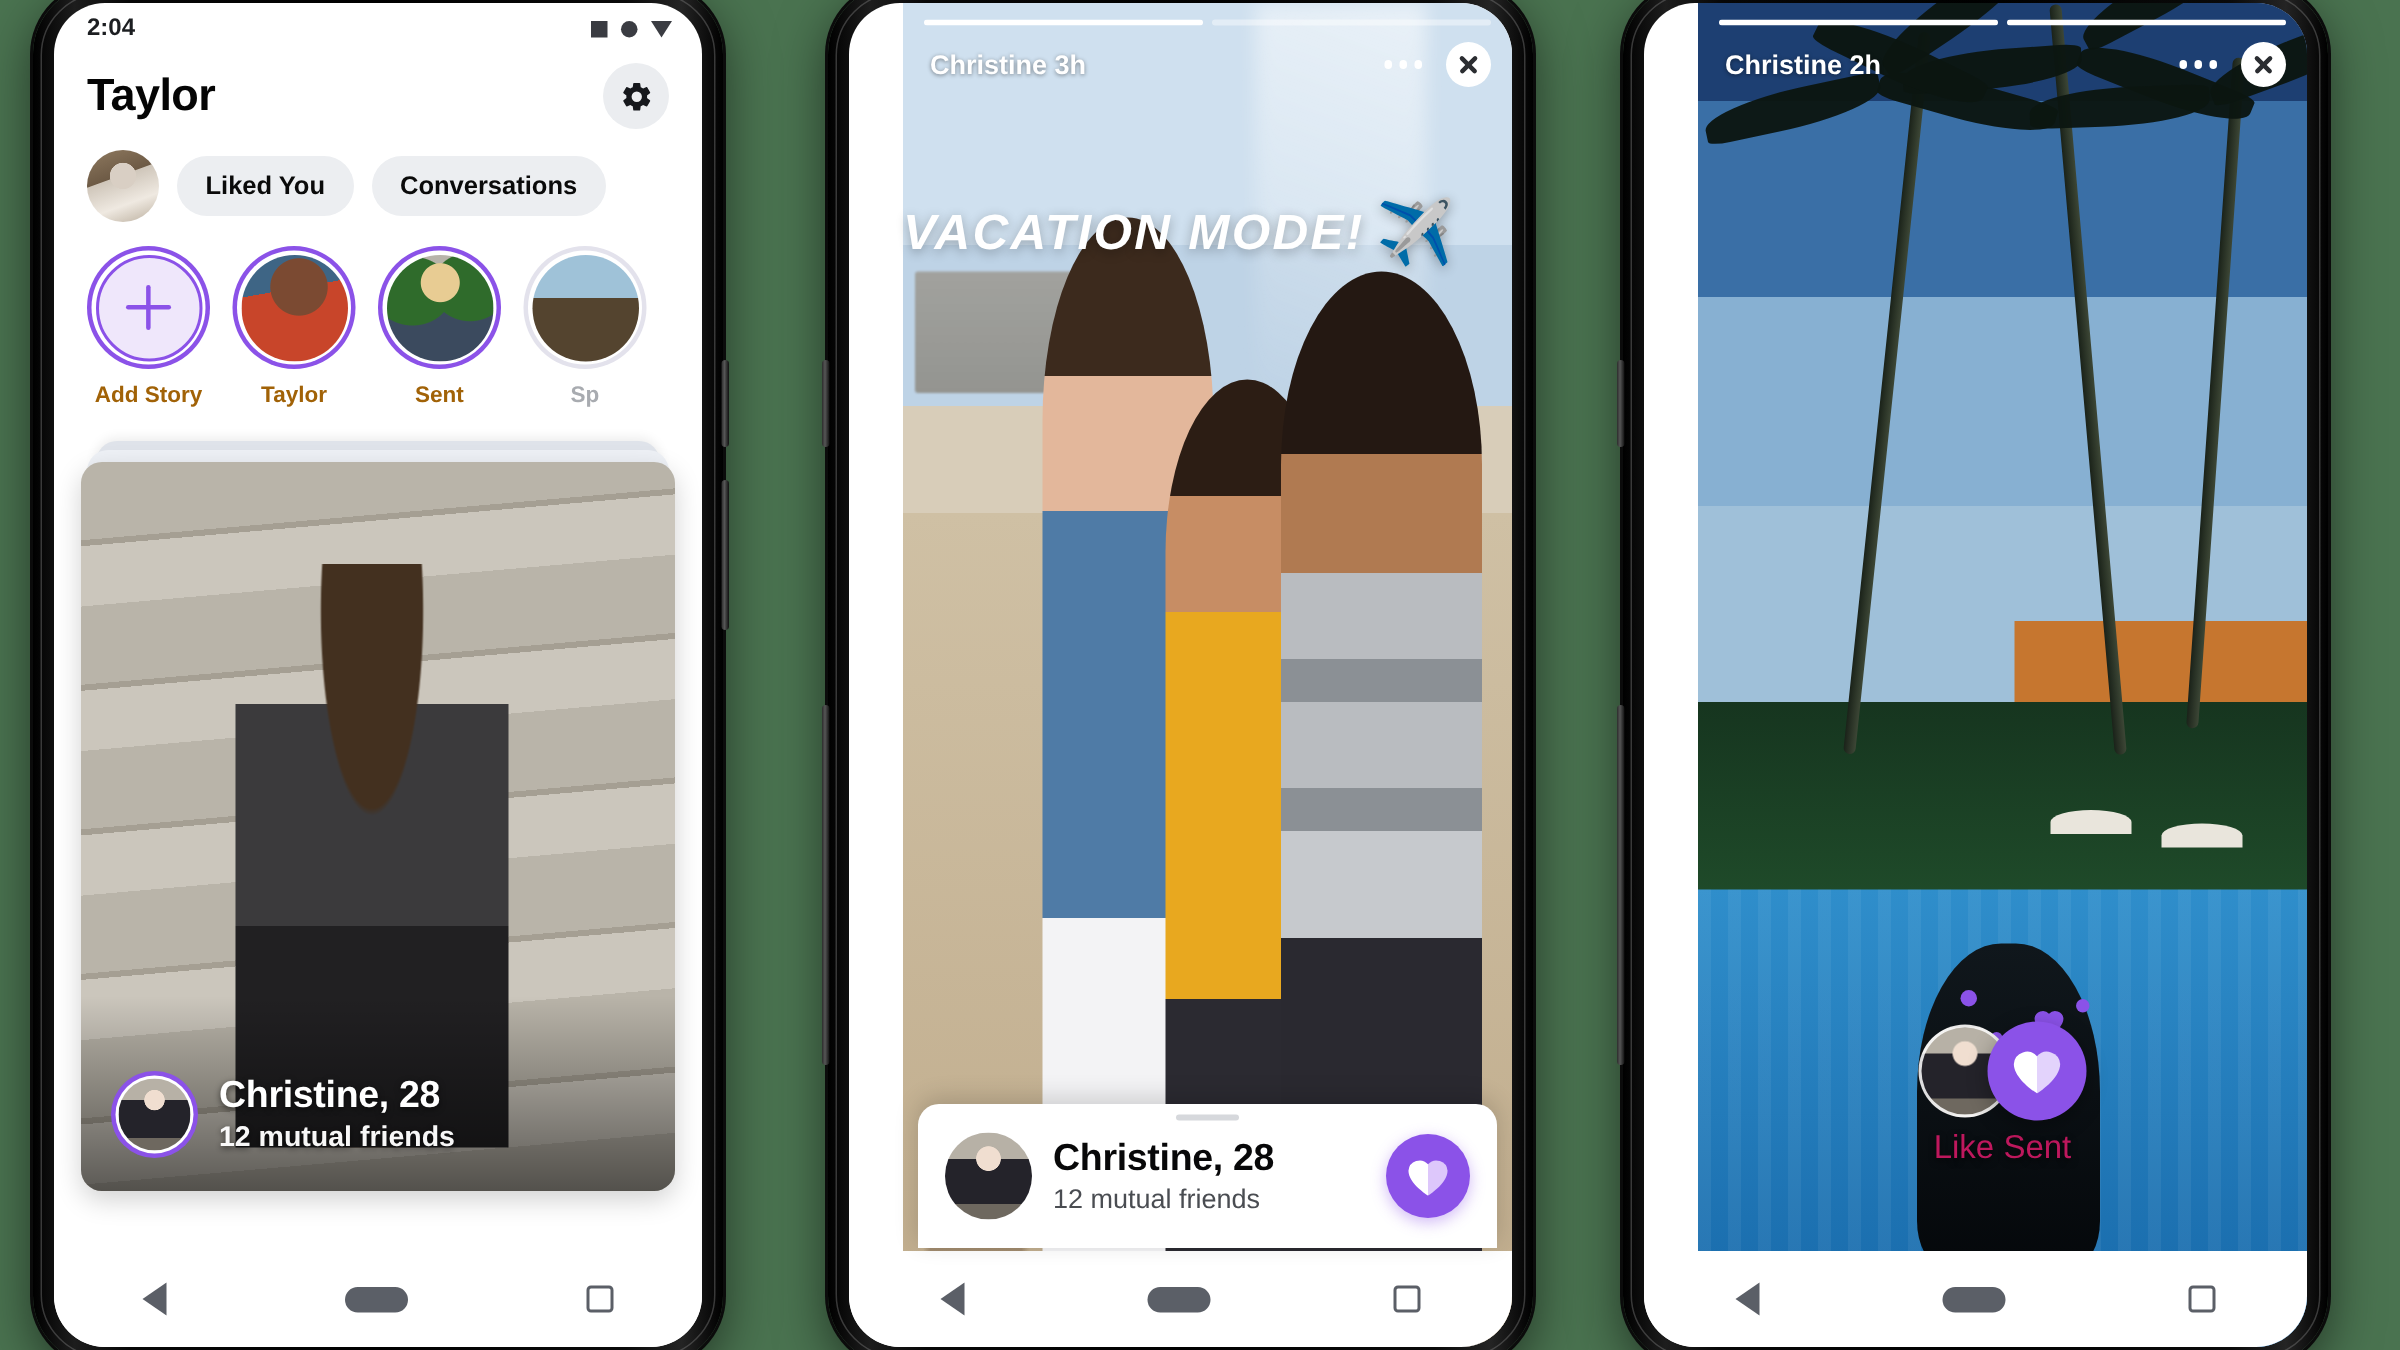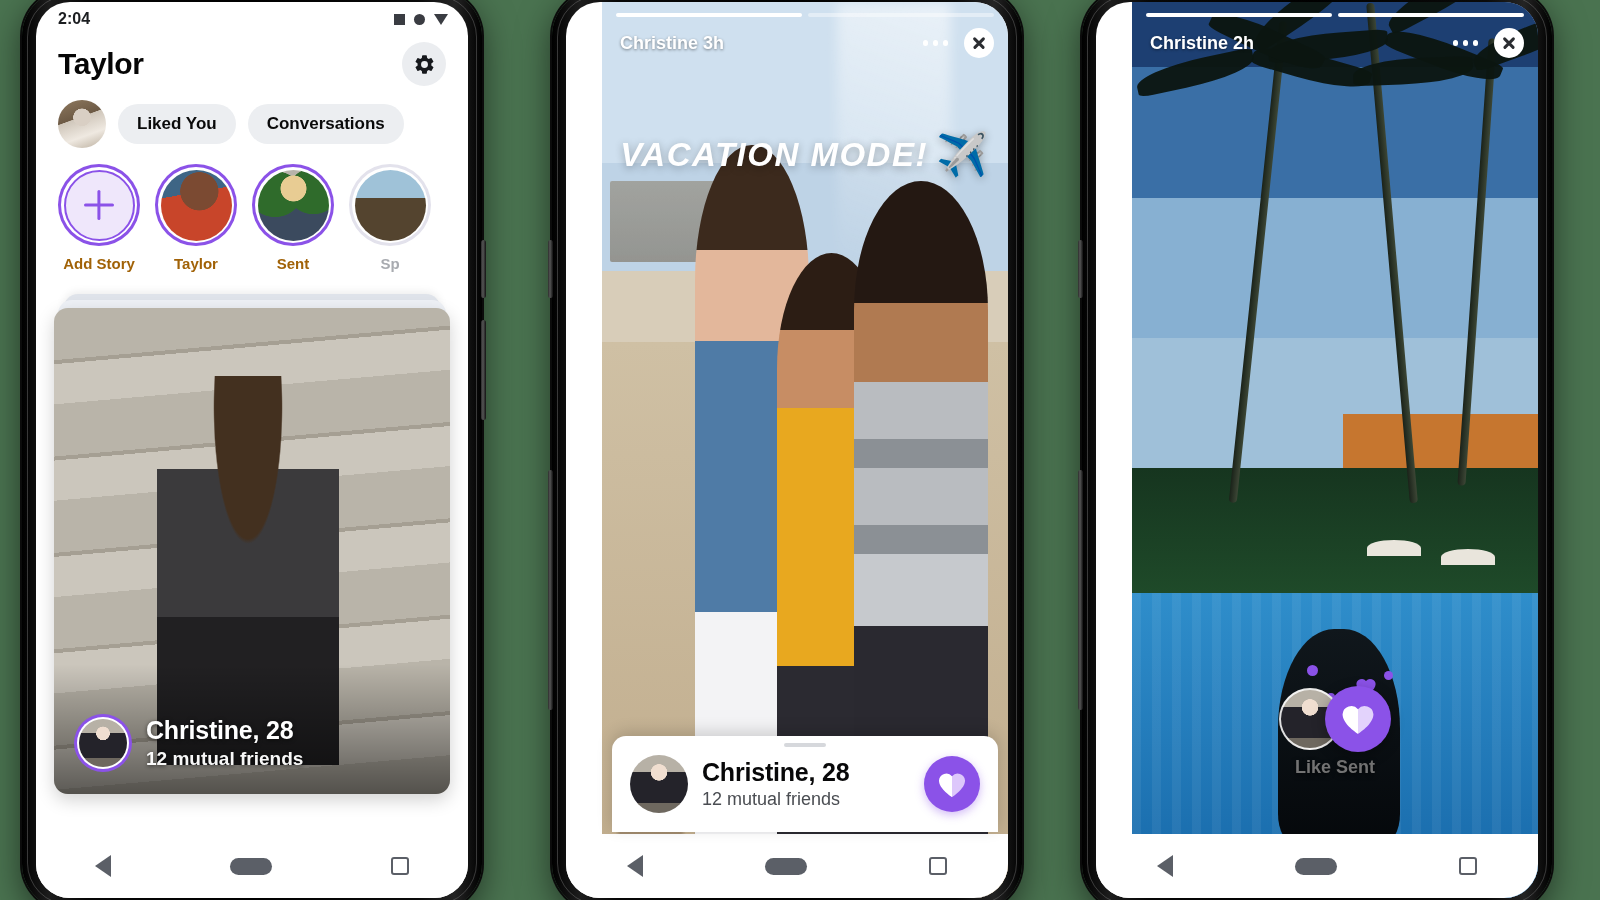--- a/index.html
+++ b/index.html
@@ -169,21 +169,21 @@
     background:linear-gradient(180deg,#3c2a1d 0 14%, #e3b79b 14% 26%, #4f7ba6 26% 62%, #f3f3f5 62% 100%); }
   .beach .g2 { left:43%; width:27%; height:72%;
     background:linear-gradient(180deg,#2c1d14 0 12%, #c78d64 12% 24%, #e8a81f 24% 64%, #2b2a31 64% 100%); }
   .beach .g3 { left:62%; width:33%; height:80%;
     background:linear-gradient(180deg,#241812 0 17%, #b07a51 17% 28%, #b9bcc0 28% 36%, #8b9095 36% 40%, #b9bcc0 40% 48%, #8b9095 48% 52%, #c6c9cd 52% 62%, #2a2930 62% 100%); }
 
   .vaction {
     position:absolute; top:128px; left:0; right:0; text-align:center; z-index:4;
     color:#fff; font-size:33px; font-weight:bold; font-style:italic;
     letter-spacing:1.5px; text-shadow:0 2px 8px rgba(0,0,0,.3);
-    display:flex; align-items:center; justify-content:center; gap:8px;
+    display:flex; align-items:center; justify-content:flex-start; gap:8px;
   }
   .vaction .plane { font-style:normal; font-size:42px; }
 
   .sheet {
     position:absolute; left:10px; right:10px; bottom:66px; height:96px;
     background:#fff; border-radius:14px 14px 0 0; z-index:6;
     display:flex; align-items:center; padding:0 18px; gap:14px;
     box-shadow:0 -4px 16px rgba(0,0,0,.16);
   }
   .sheet .grabber { position:absolute; top:7px; left:50%; transform:translateX(-50%);
@@ -224,21 +224,21 @@
   .ls-row { display:flex; align-items:center; justify-content:center; gap:-10px; position:relative; height:76px; }
   .ls-av { width:62px; height:62px; border-radius:50%; border:2px solid rgba(255,255,255,.85);
     background:
       radial-gradient(circle at 50% 30%, #f0ded0 0 16%, transparent 17%),
       linear-gradient(180deg,#b7b1a6 0 30%, #24232a 30% 82%, #6e685f 82% 100%);
     position:relative; z-index:1; }
   .ls-like { width:66px; height:66px; border-radius:50%; background:#8b52e8; margin-left:-16px;
     display:flex; align-items:center; justify-content:center; z-index:2;
     box-shadow:0 4px 14px rgba(0,0,0,.3); }
   .ls-like svg { width:36px; height:32px; }
-  .ls-txt { margin-top:6px; color:#737373; font-size:18px; font-weight:bold; text-shadow:0 2px 5px rgba(0,0,0,.65); }
+  .ls-txt { margin-top:6px; color:#be185d; font-size:22px; font-weight:normal; text-shadow:0 2px 5px rgba(0,0,0,.65); }
   .bubble { position:absolute; border-radius:50%; background:#8b52e8; }
   .mini-heart { position:absolute; }
   .mini-heart svg { display:block; }
 </style>
 </head>
 <body>
 
 <div class="stage">
 
   <div class="phone" id="phone1">

